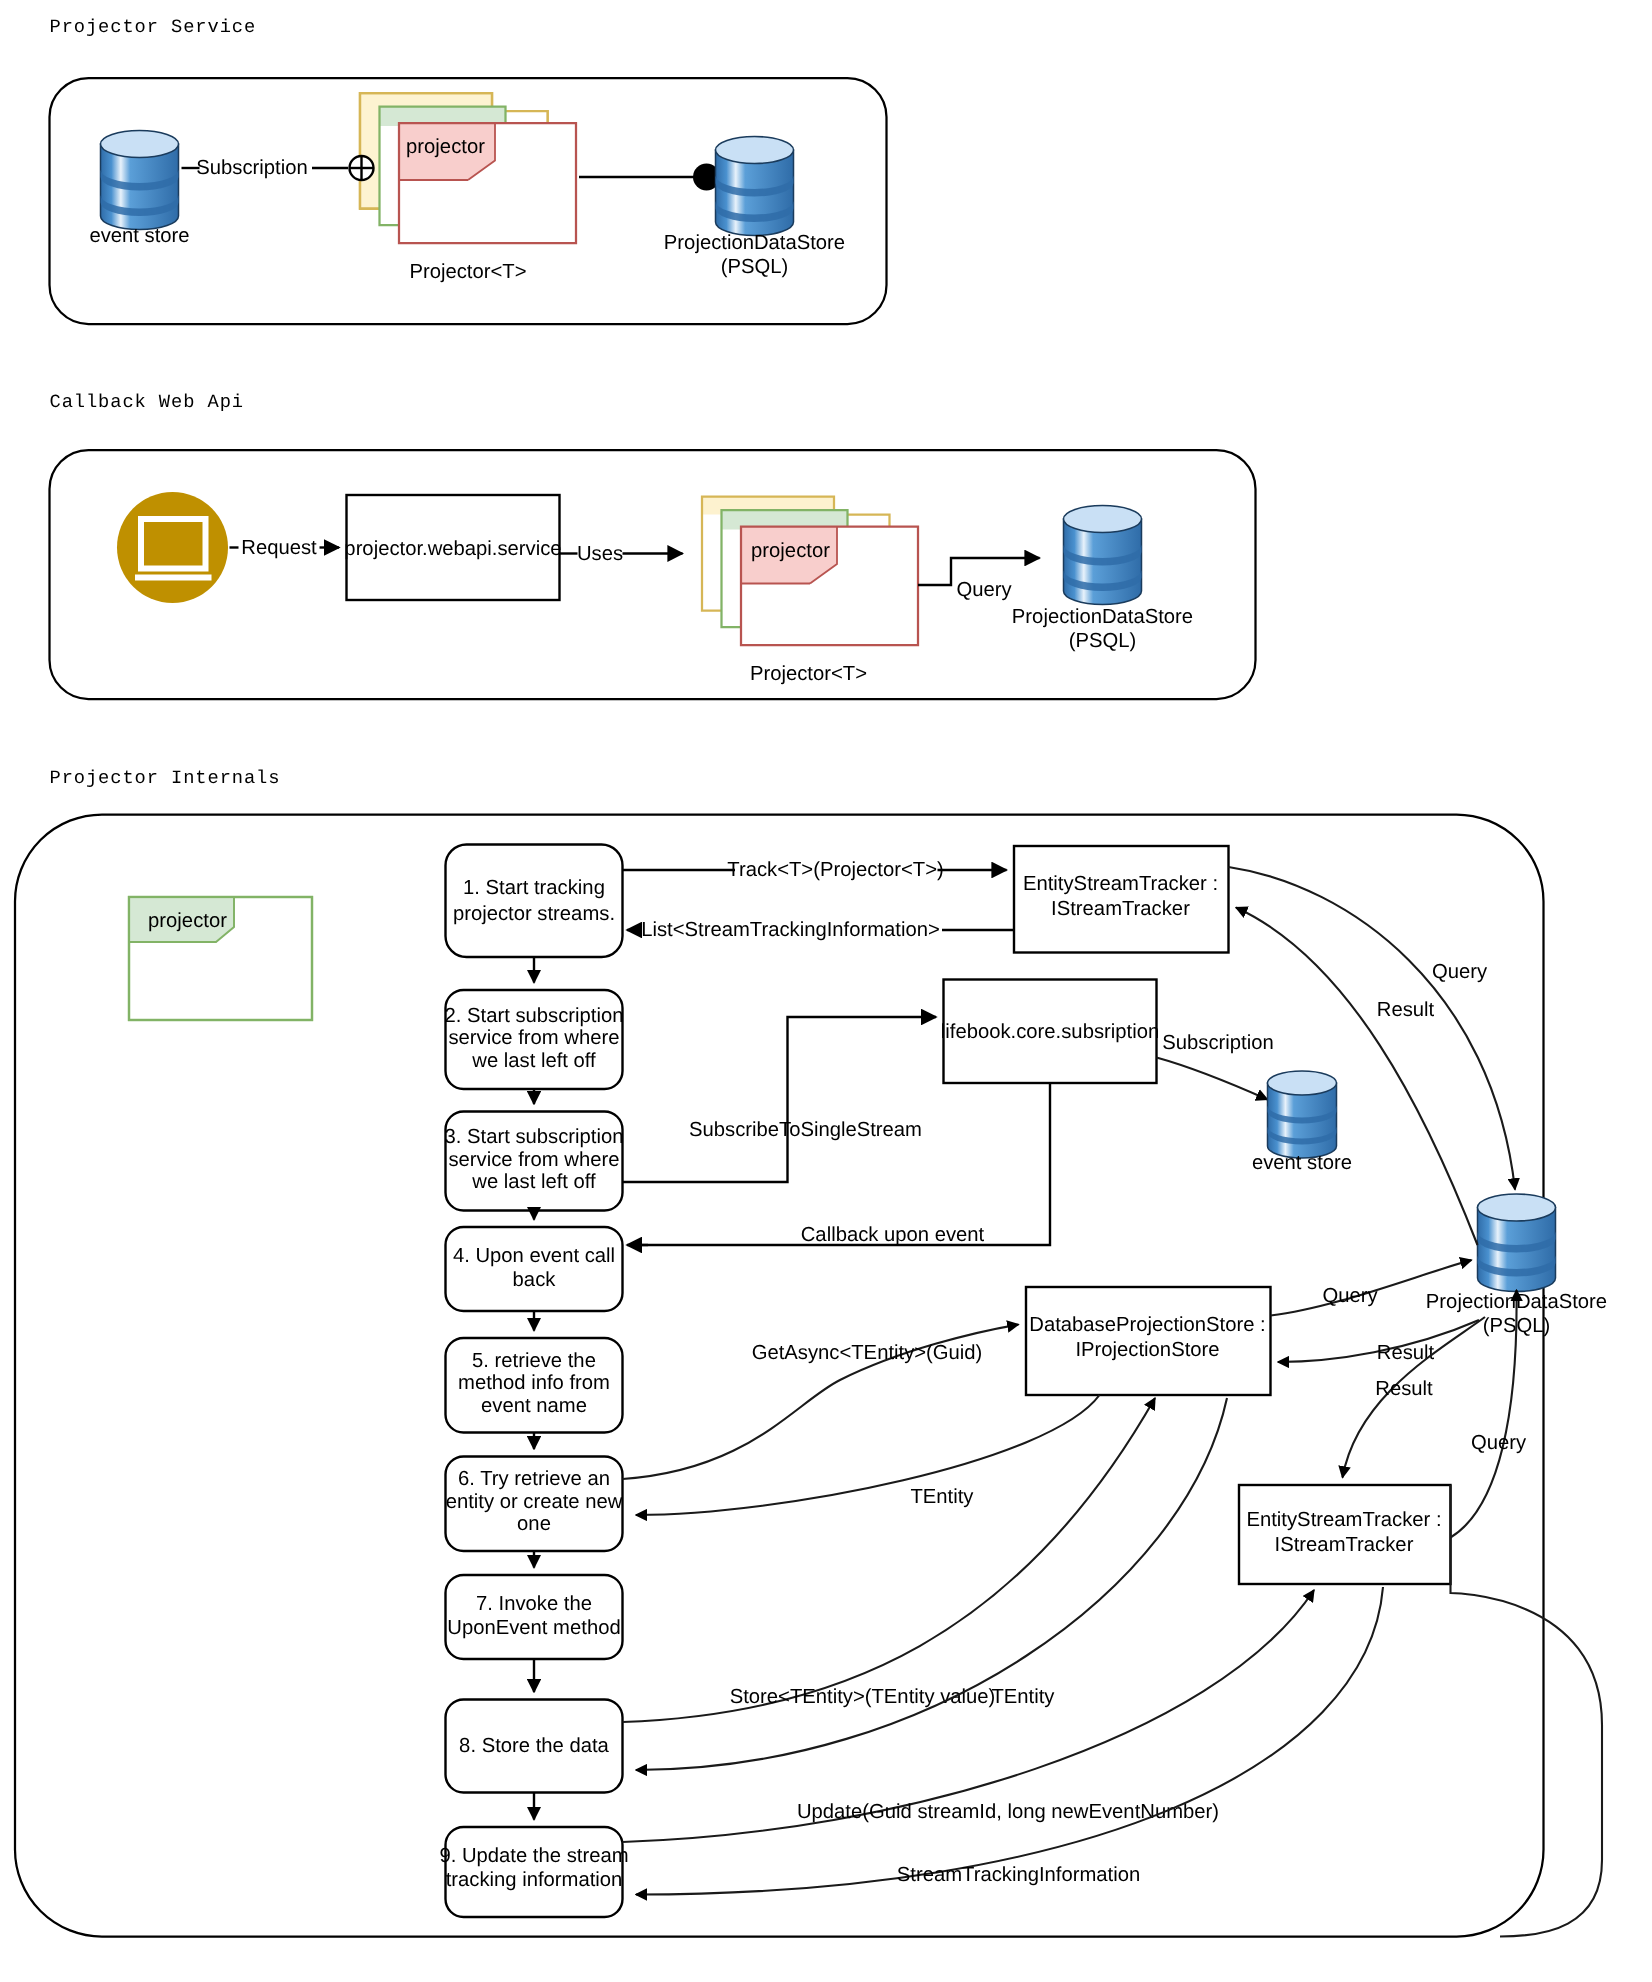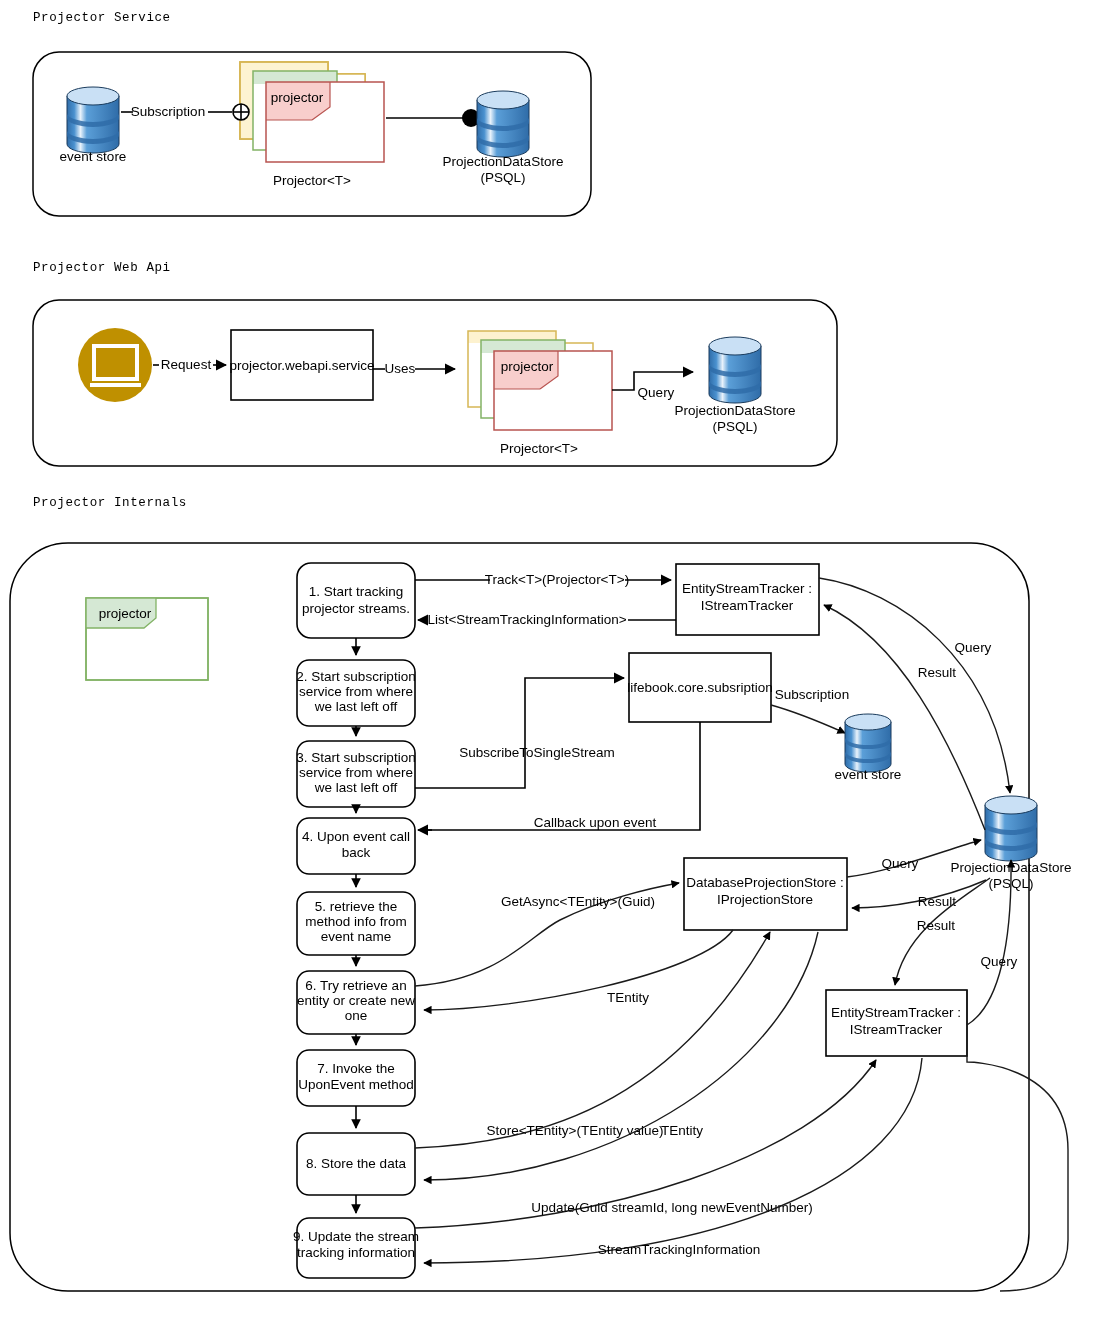--- a/index.html
+++ b/index.html
@@ -17,22 +17,22 @@
   .edge{fill:none;stroke:#000;stroke-width:1.6;}
   .edge-thin{fill:none;stroke:#1a1a1a;stroke-width:1.4;}
   .rbox{fill:#ffffff;stroke:#000;stroke-width:1.6;}
   .sqbox{fill:#ffffff;stroke:#000;stroke-width:1.6;}
   .container{fill:none;stroke:#000;stroke-width:1.5;}
 </style>
 </head>
 <body>
 
 <div class="section-title" style="left:33px;top:11px;">Projector Service</div>
-<div class="section-title" style="left:33px;top:261px;">Projector Web Api</div>
-<div class="section-title" style="left:33px;top:496px;">Projector Internals</div>
+<div class="section-title" style="left:33px;top:261px;">Callback Web Api</div>
+<div class="section-title" style="left:33px;top:512px;">Projector Internals</div>
 
 <div class="canvas">
 <svg width="1101" height="1321" viewBox="0 0 1101 1321" xmlns="http://www.w3.org/2000/svg">
   <defs>
     <marker id="arrow" viewBox="0 0 10 10" refX="9" refY="5" markerWidth="7" markerHeight="7" orient="auto-start-reverse">
       <path d="M 0 0 L 10 5 L 0 10 z" fill="#000"></path>
     </marker>
     <marker id="arrowS" viewBox="0 0 10 10" refX="9" refY="5" markerWidth="6" markerHeight="6" orient="auto-start-reverse">
       <path d="M 0 0 L 10 5 L 0 10 z" fill="#000"></path>
     </marker>

